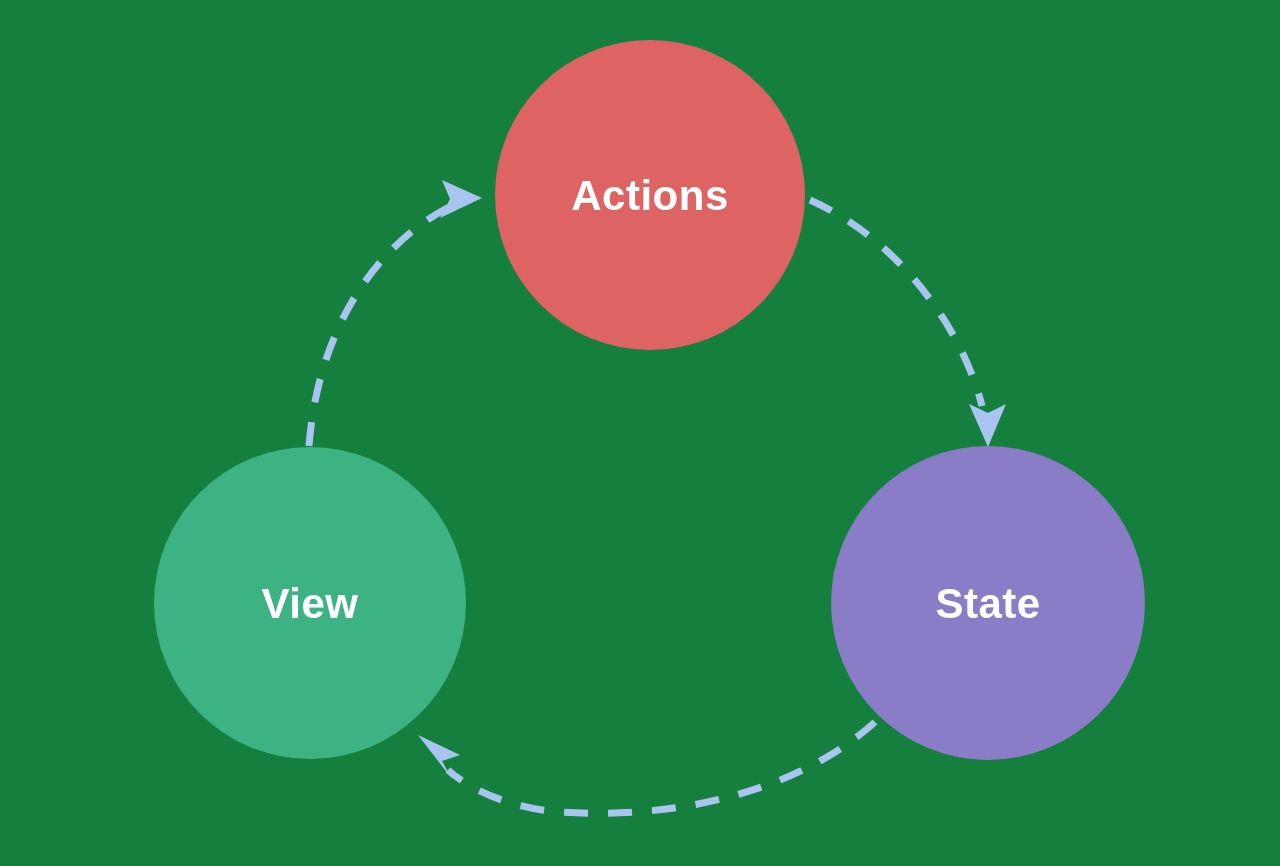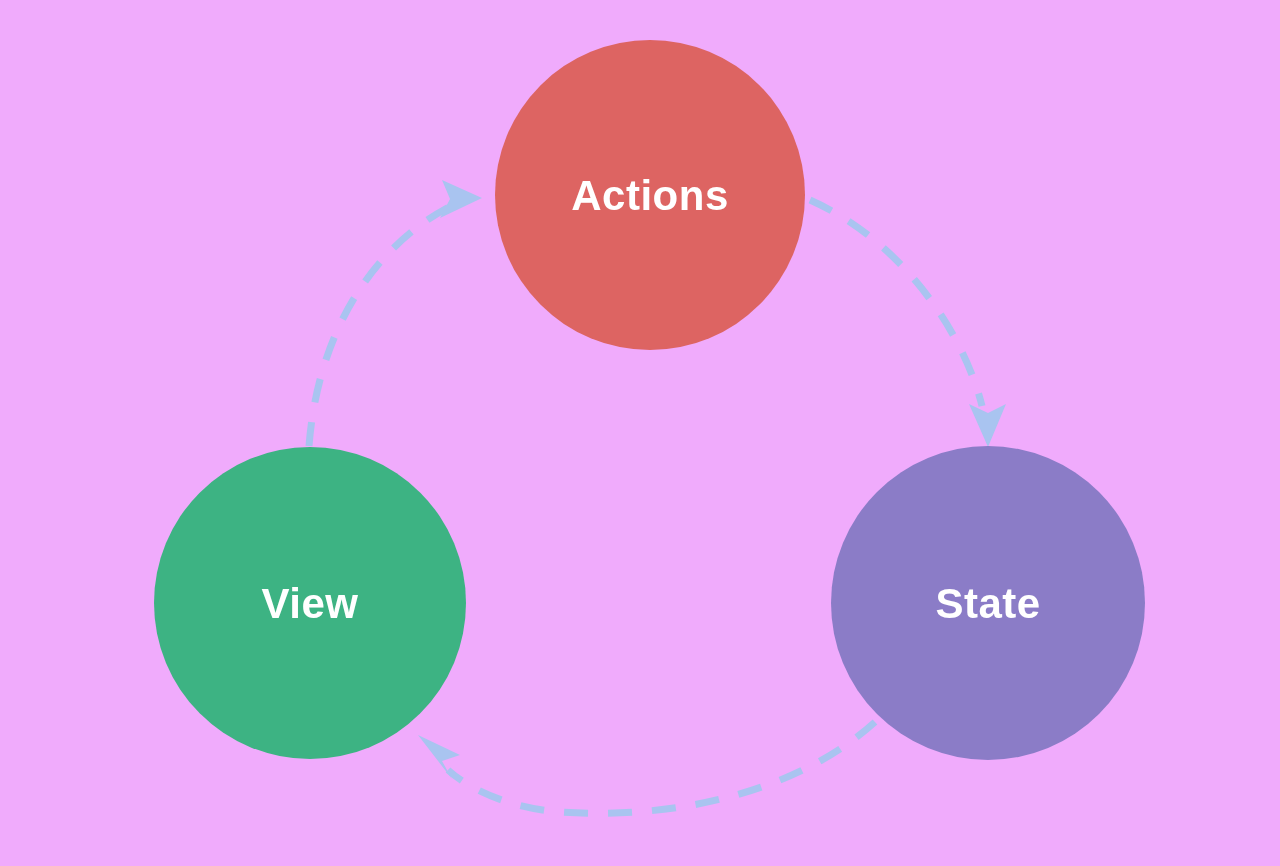--- a/index.html
+++ b/index.html
@@ -38,21 +38,21 @@
     fill: none;
     stroke-linecap: butt;
   }
   .arrow-head {
     stroke: none;
   }
 </style>
 </head>
 <body style="background: rgb(255, 255, 255);">
 
-<div id="diagram-canvas" style="width: 1280px; height: 866px; background: #f0abfc;">
+<div id="diagram-canvas" style="width: 1280px; height: 866px; background: #15803d;">
 
   <svg id="flow-svg" viewBox="0 0 1280 866">
 
     <g>
 
       <path class="flow-arc" d="M 309 446 C 318 330 375 240 463 200" stroke="#a9c4f0" stroke-width="7" stroke-dasharray="24 20"></path>
       <polygon class="arrow-head" points="482,198 442,180 450,199 440,218" fill="#a9c4f0"></polygon>
 
       <path class="flow-arc" d="M 810 200 C 900 240 963 330 982 406" stroke="#a9c4f0" stroke-width="7" stroke-dasharray="24 20"></path>
       <polygon class="arrow-head" points="988,447 969,404 988,413 1006,404" fill="#a9c4f0"></polygon>

